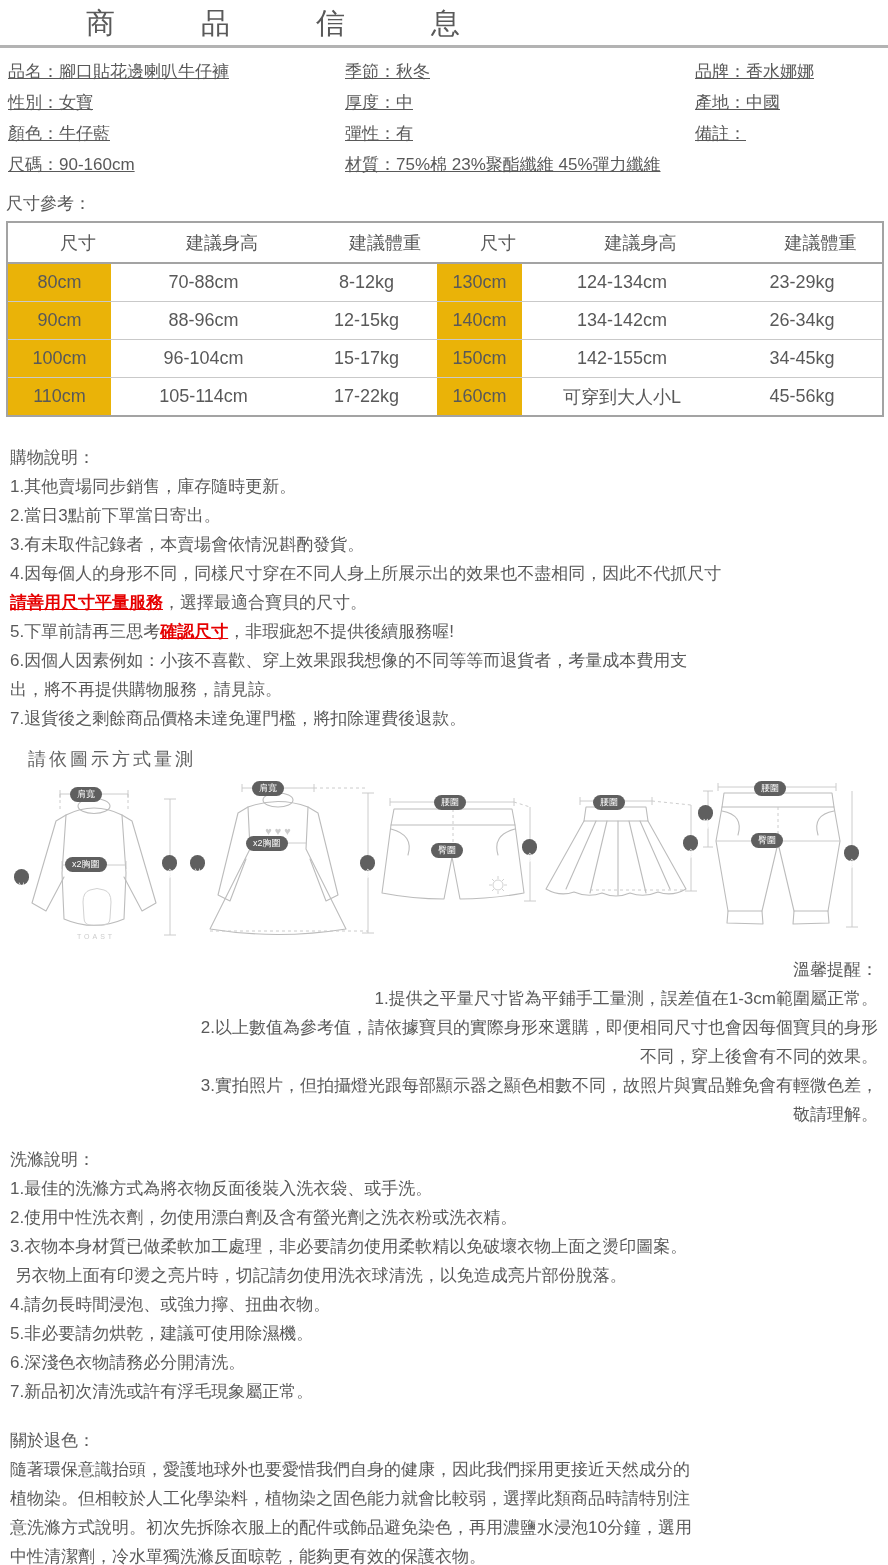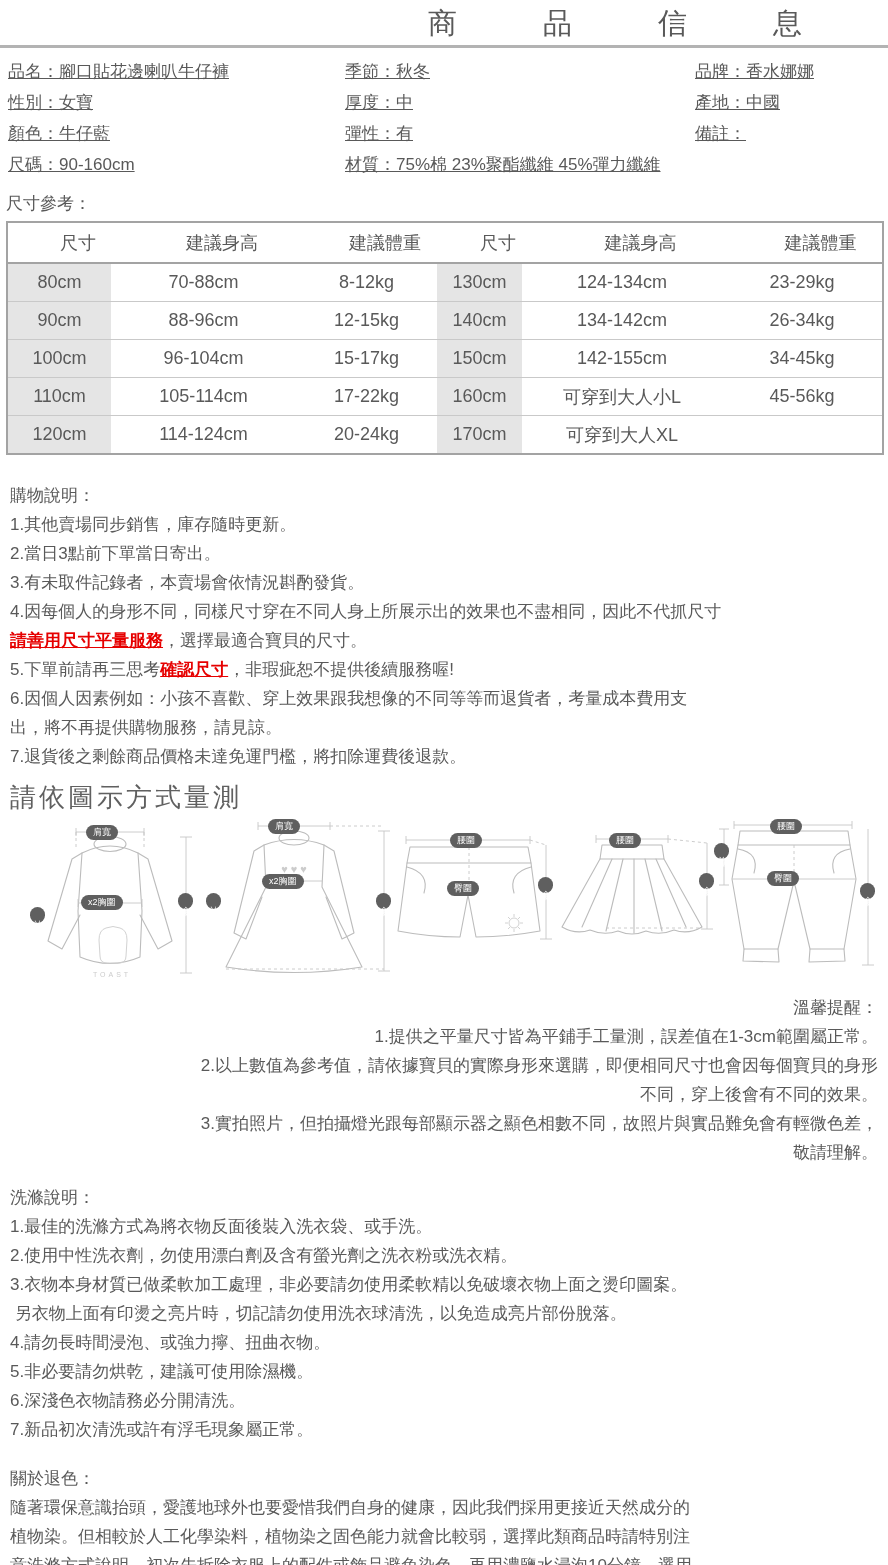--- a/index.html
+++ b/index.html
@@ -3,53 +3,53 @@
 <meta charset="utf-8">
 <style>
   html,body{margin:0;padding:0;background:#fff;}
   .page{
     width:888px;height:1565px;overflow:hidden;background:#fff;
     font-family:"Liberation Sans","DejaVu Sans",sans-serif;
     color:#595959;font-size:17px;position:relative;
   }
   
   .title{
-    margin:0;padding:6px 0 0 86px;text-align:right;
+    margin:0;padding:6px 0 0 86px;text-align:left;
     font-size:29px;font-weight:normal;letter-spacing:86px;
     color:#595959;line-height:34px;white-space:nowrap;
   }
   .title-rule{height:3px;background:#b3b3b3;margin-top:5px;}
   
   .pi{display:grid;grid-template-columns:337px 350px 1fr;padding:8px 8px 0;line-height:31px;text-decoration:underline;}
   .pi-cell{white-space:nowrap;}
   
   .size-caption{margin:12px 6px 6px;}
   table.size-table{
     border-collapse:collapse;table-layout:fixed;width:876px;margin:0 0 0 6px;
     text-align:center;font-size:18px;color:#595959;
     border:2px solid #a3a3a3;
   }
   table.size-table th{font-weight:normal;height:37px;border-bottom:2px solid #a3a3a3;padding-left:38px;}
   table.size-table td{height:35px;border-top:1px solid #c9c9c9;}
   table.size-table tbody tr:first-child td{border-top:none;}
-  td.shade{background:#e5e5e5;}
+  td.shade{background:#eab308;}
   
   .sec{padding:0 10px;line-height:29px;}
   .sec p{margin:0;white-space:pre-wrap;}
   .red{color:#e60000;font-weight:bold;text-decoration:underline;}
   #shopping{margin-top:26px;}
   #reminder{margin-top:8px;text-align:right;}
   #washing{margin-top:16px;}
   #fading{margin-top:20px;}
   
   .measure-heading{
-    font-size:26px;font-weight:normal;color:#606060;
-    margin:12px 0 6px;padding-left:10px;letter-spacing:3px;line-height:28px;
-  }
-  .figures{display:flex;justify-content:flex-end;align-items:flex-start;
+    font-size:18px;font-weight:normal;color:#606060;
+    margin:12px 0 6px;padding-left:28px;letter-spacing:3px;line-height:28px;
+  }
+  .figures{display:flex;justify-content:flex-start;align-items:flex-start;
     padding:0 12px;height:168px;}
   .fig{position:relative;flex:0 0 auto;}
   .fig svg{display:block;}
   .fig-top{margin-top:6px;}
   .fig-dress{margin-top:0;}
   .fig-shorts{margin-top:18px;}
   .fig-skirt{margin-top:18px;}
   .fig-pants{margin-top:4px;}
   .pill{
     position:absolute;background:#5f5f5f;color:#fff;font-size:9px;line-height:1;
@@ -133,28 +133,20 @@
         <td>142-155cm</td>
         <td>34-45kg</td>
       </tr>
       <tr>
         <td class="shade">110cm</td>
         <td>105-114cm</td>
         <td>17-22kg</td>
         <td class="shade">160cm</td>
         <td>可穿到大人小L</td>
         <td>45-56kg</td>
-      </tr>
-      <tr>
-        <td class="shade">120cm</td>
-        <td>114-124cm</td>
-        <td>20-24kg</td>
-        <td class="shade">170cm</td>
-        <td>可穿到大人XL</td>
-        <td></td>
       </tr>
     </tbody>
   </table>
 
   <section class="sec" id="shopping">
     <p>購物說明：</p>
     <p>1.其他賣場同步銷售，庫存隨時更新。</p>
     <p>2.當日3點前下單當日寄出。</p>
     <p>3.有未取件記錄者，本賣場會依情況斟酌發貨。</p>
     <p><span>4.因每個人的身形不同，同樣尺寸穿在不同人身上所展示出的效果也不盡相同，因此不代抓尺寸

